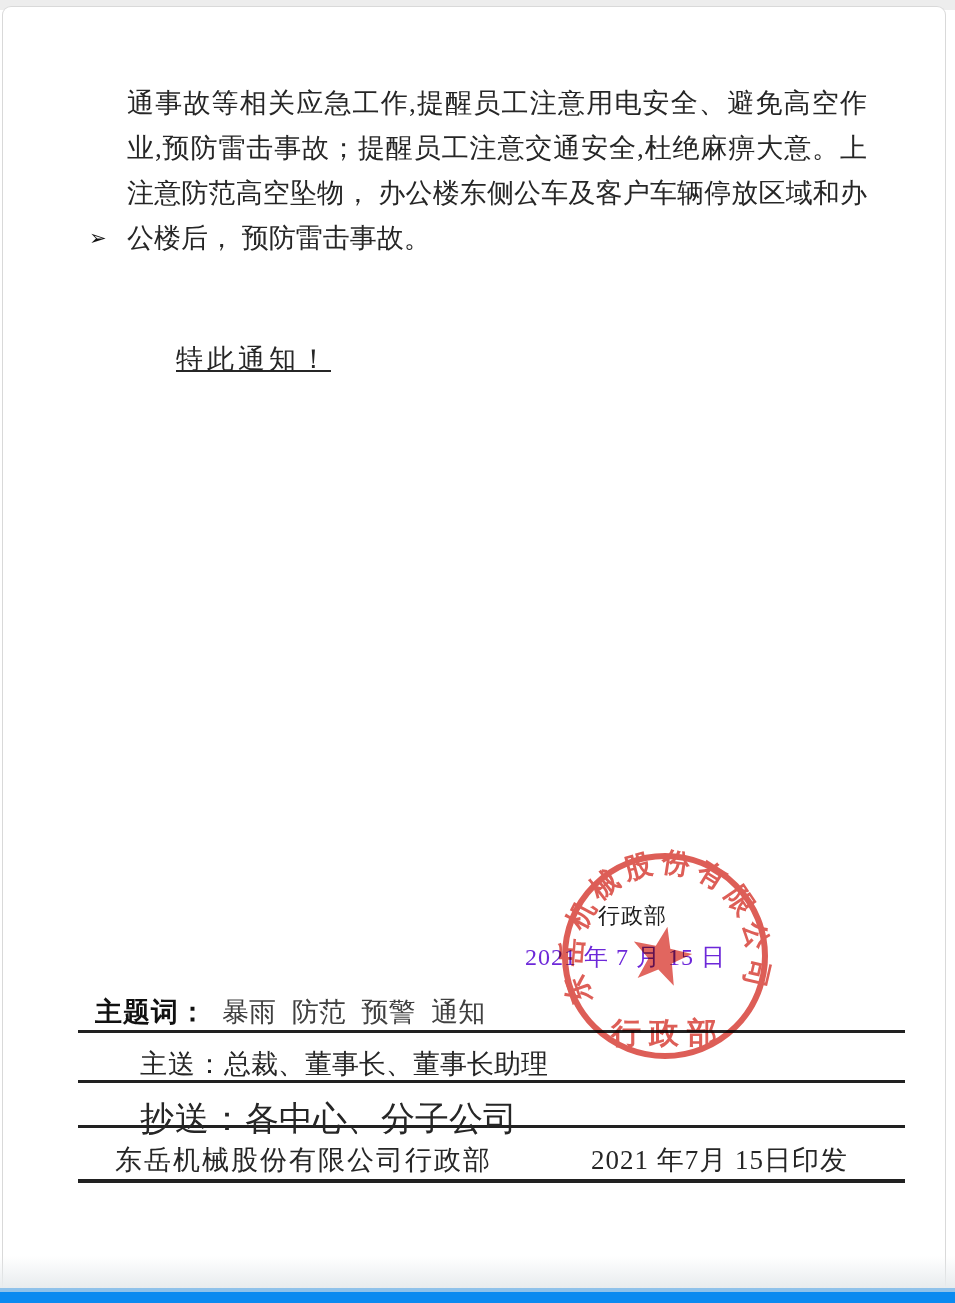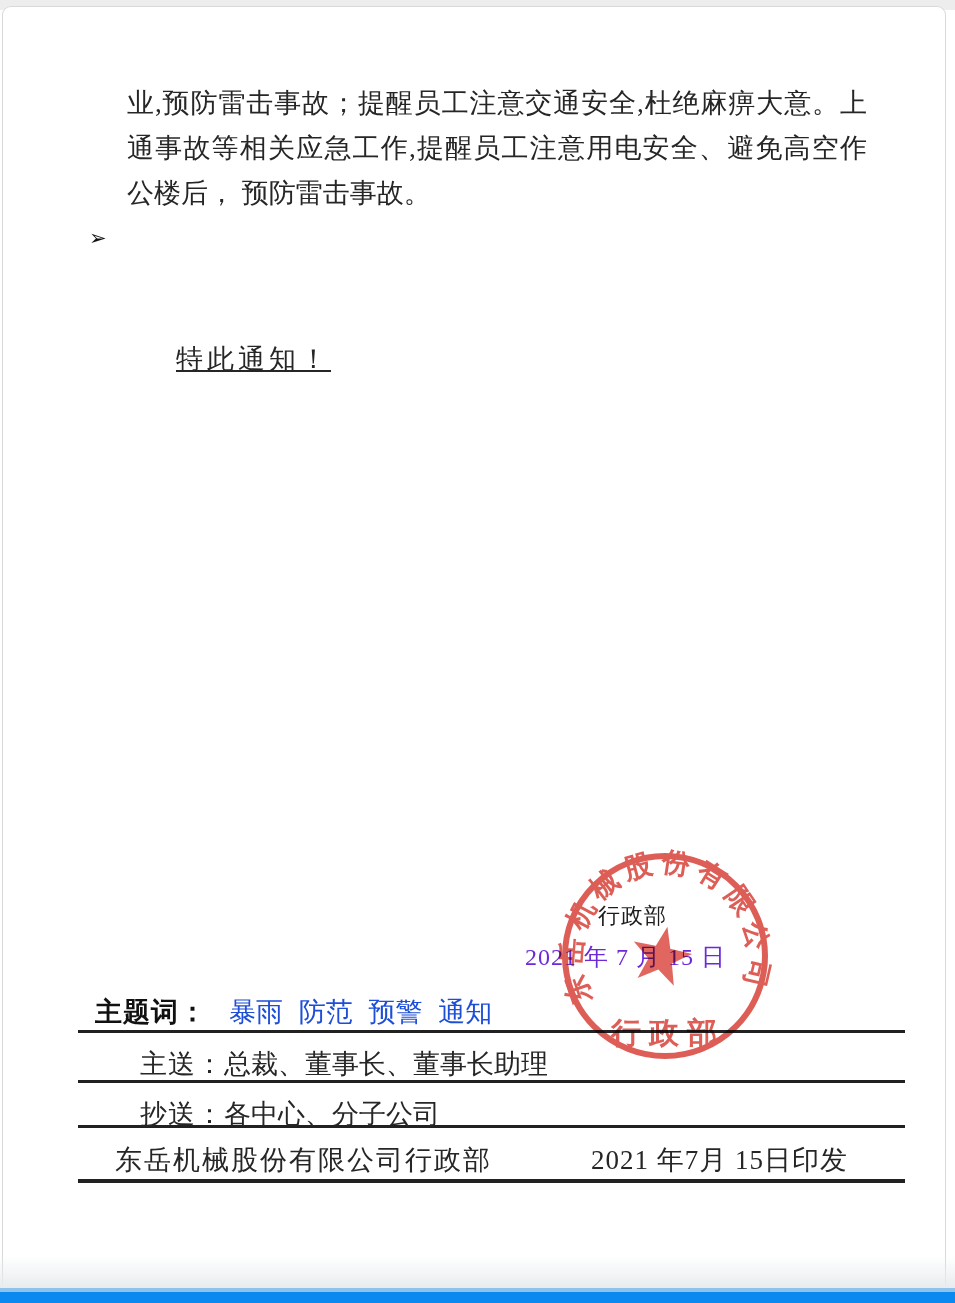--- a/index.html
+++ b/index.html
@@ -35,35 +35,35 @@
   .closing{position:absolute;left:176px;top:341px;font-size:27px;letter-spacing:4px;z-index:2;text-decoration:underline;}
 
   .sig-dept{position:absolute;left:598px;top:901px;font-size:22px;letter-spacing:1px;color:#1c1c1c;z-index:2;}
   .sig-date{position:absolute;left:525px;top:941px;font-size:24px;letter-spacing:1px;color:#6d28d9;z-index:2;}
 
   .seal{
     position:absolute;left:552px;top:843px;width:226px;height:226px;
     z-index:3;opacity:.88;mix-blend-mode:multiply;
   }
 
-  .kw-row{position:absolute;left:95px;top:994px;display:flex;align-items:center;gap:22px;z-index:2;}
+  .kw-row{position:absolute;left:95px;top:994px;display:flex;align-items:center;gap:15px;z-index:2;}
   .kw-label{
     font-family:"Liberation Sans","DejaVu Sans",sans-serif;
     font-weight:bold;font-size:27px;color:#111;letter-spacing:1px;
   }
-  .kw-values{font-size:27px;word-spacing:9px;color:#1d4ed8;}
+  .kw-values{font-size:27px;word-spacing:9px;color:#404040;}
 
   .rule{position:absolute;left:78px;width:827px;background:#212121;z-index:2;}
   .rule-1{top:1030px;height:3px;}
   .rule-2{top:1080px;height:3px;}
   .rule-3{top:1125px;height:3px;}
   .rule-4{top:1179px;height:4px;}
 
   .to-row{position:absolute;left:140px;top:1046px;font-size:27px;z-index:2;}
-  .cc-row{position:absolute;left:140px;top:1096px;font-size:27px;z-index:2;}
+  .cc-row{position:absolute;left:140px;top:1096px;font-size:34px;z-index:2;}
   .row-label{letter-spacing:1px;}
 
   .imprint-issuer{position:absolute;left:95px;top:1142px;font-size:27px;letter-spacing:2px;z-index:2;margin-left:20px;}
   .imprint-date{position:absolute;left:567px;top:1142px;font-size:27px;letter-spacing:1px;z-index:2;margin-left:24px;}
 
   .bottom-grad{
     position:absolute;left:0;top:1256px;width:955px;height:32px;z-index:4;
     background:linear-gradient(to bottom, rgba(232,236,238,0), #e8ecee);
   }
   .bottom-lightblue{position:absolute;left:0;top:1288px;width:955px;height:4px;background:#8fc2ea;z-index:4;}
@@ -71,22 +71,23 @@
 </style>
 </head>
 <body>
 
 <div class="root">
   <div class="top-strip"></div>
   <div class="sheet"></div>
 
   <div class="body-text">
     <span class="bullet-marker">➢</span>
+    <div class="tline full">通事故等相关应急工作,提醒员工注意用电安全、避免高空作</div>
     <div class="tline full">业,预防雷击事故；提醒员工注意交通安全,杜绝麻痹大意。上</div>
-    <div class="tline full">通事故等相关应急工作,提醒员工注意用电安全、避免高空作</div>
+    <div class="tline full">注意防范高空坠物， 办公楼东侧公车及客户车辆停放区域和办</div>
     <div class="tline">公楼后， 预防雷击事故。</div>
   </div>
 
   <div class="closing">特此通知！</div>
 
   <div class="sig-dept">行政部</div>
   <div class="sig-date">2021 年 7 月 15 日</div>
 
   <svg class="seal" viewBox="0 0 226 226">
     <circle cx="113" cy="113" r="100" fill="none" stroke="#d9473f" stroke-width="6"></circle>

